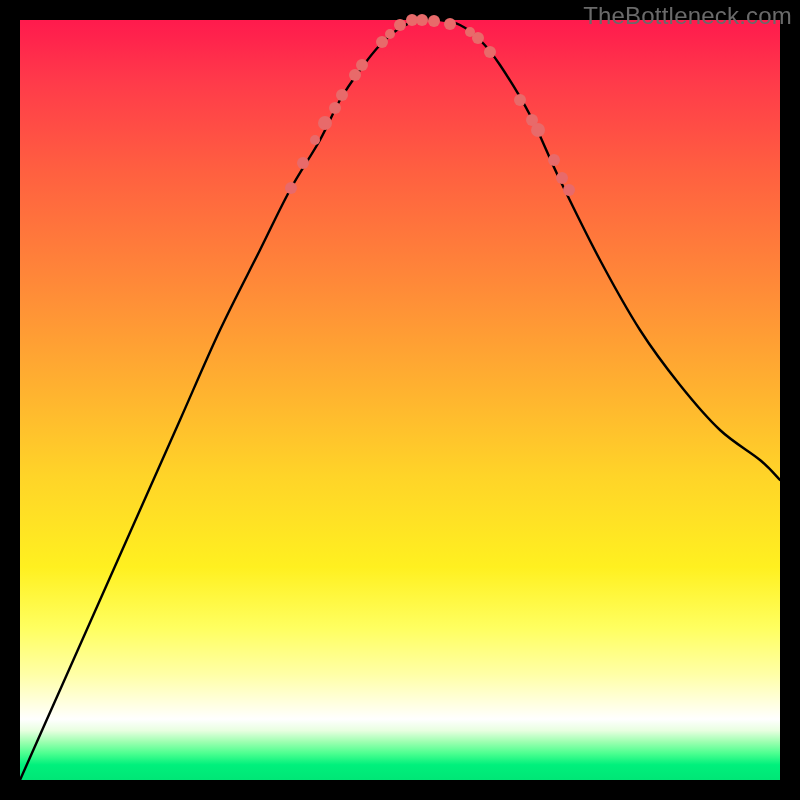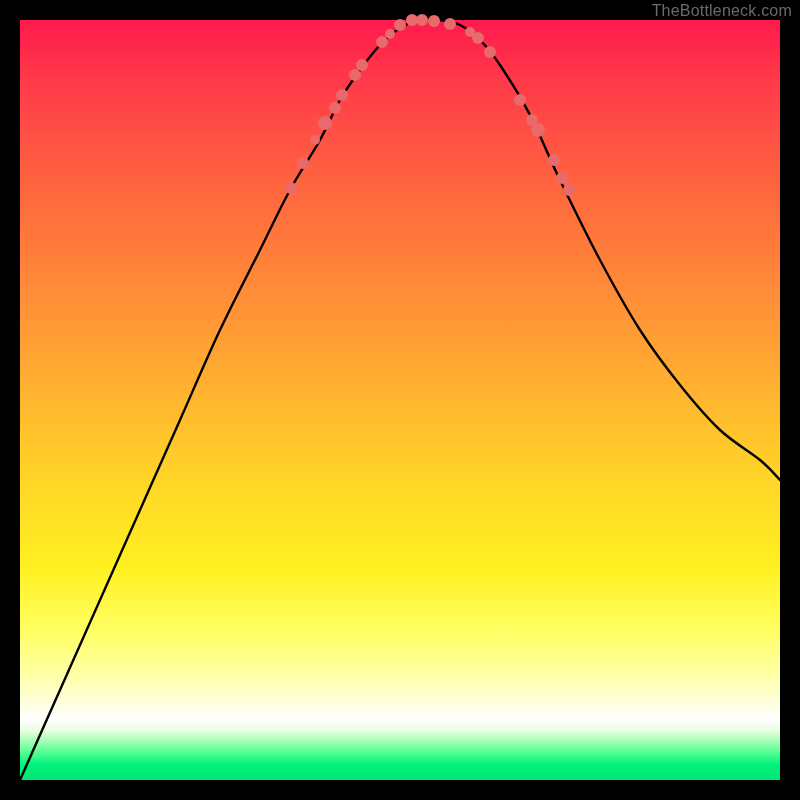--- a/index.html
+++ b/index.html
@@ -51,21 +51,21 @@
     top: 0;
     width: 760px;
     height: 760px;
     overflow: visible;
   }
   .watermark {
     position: absolute;
     top: 2px;
     right: 8px;
     color: #6a6a6a;
-    font-size: 16px;
+    font-size: 24px;
     letter-spacing: 0.2px;
     user-select: none;
   }
 </style>
 </head>
 <body>
 
 <div class="frame">
   <div class="plot">
     <svg class="curve" viewBox="0 0 760 760" preserveAspectRatio="none">

